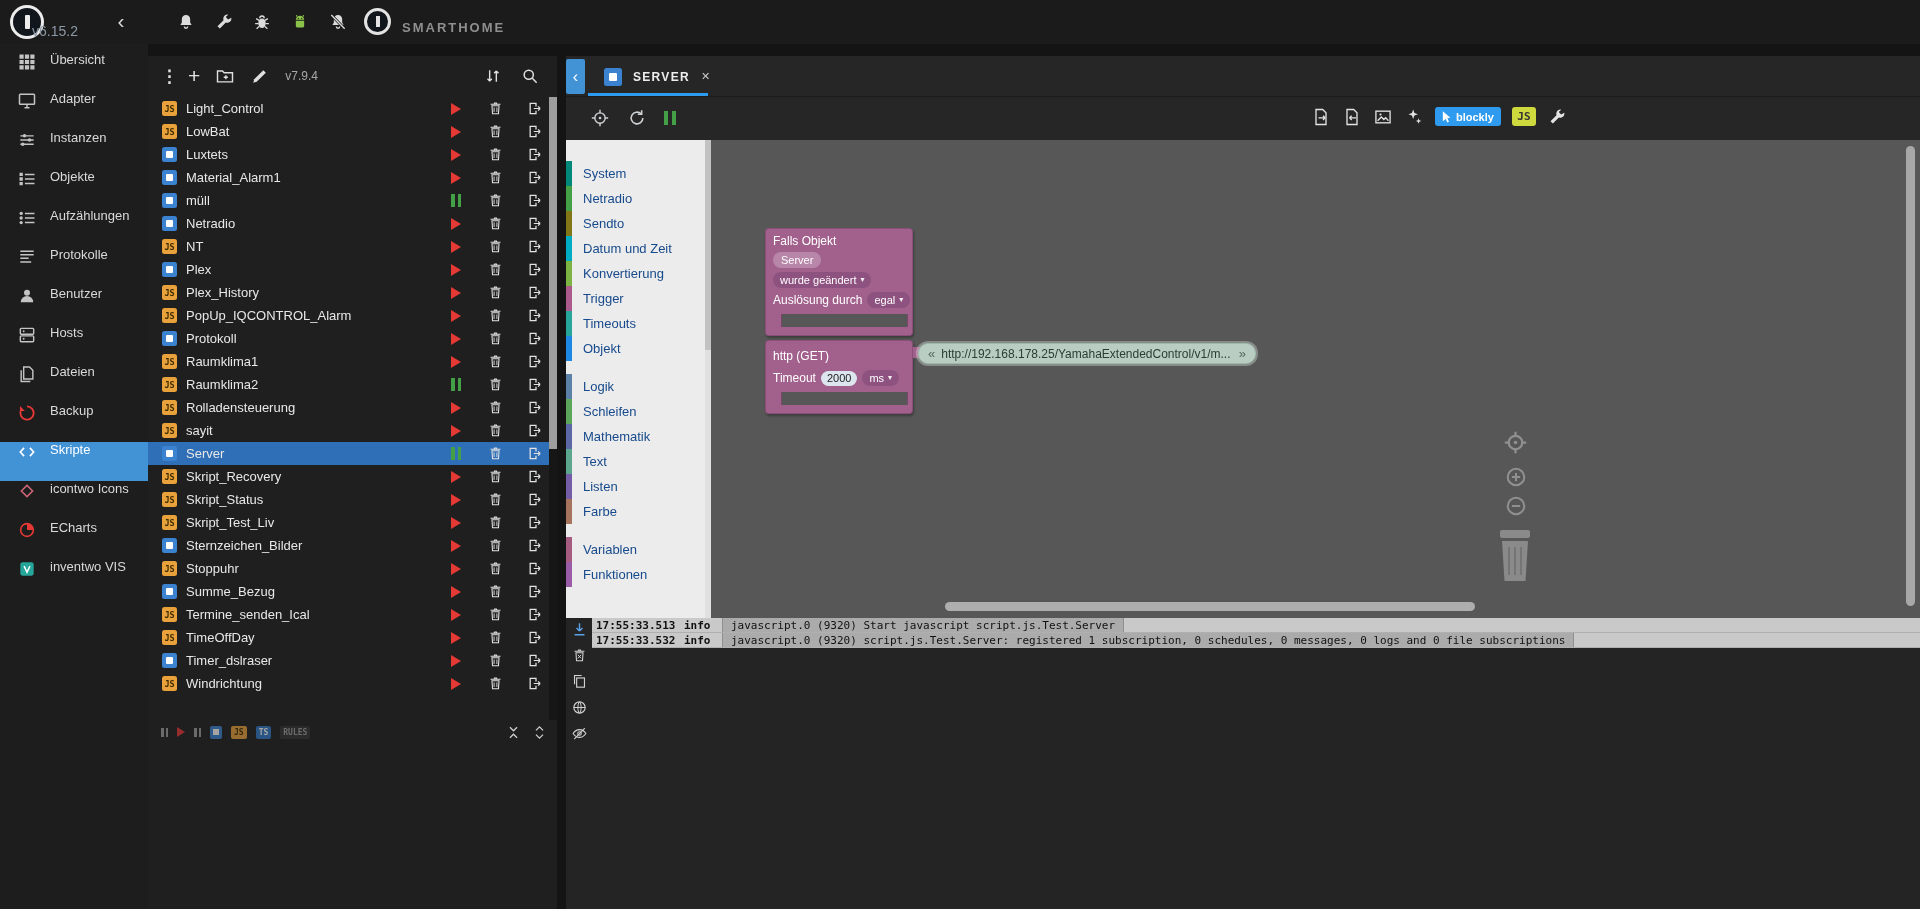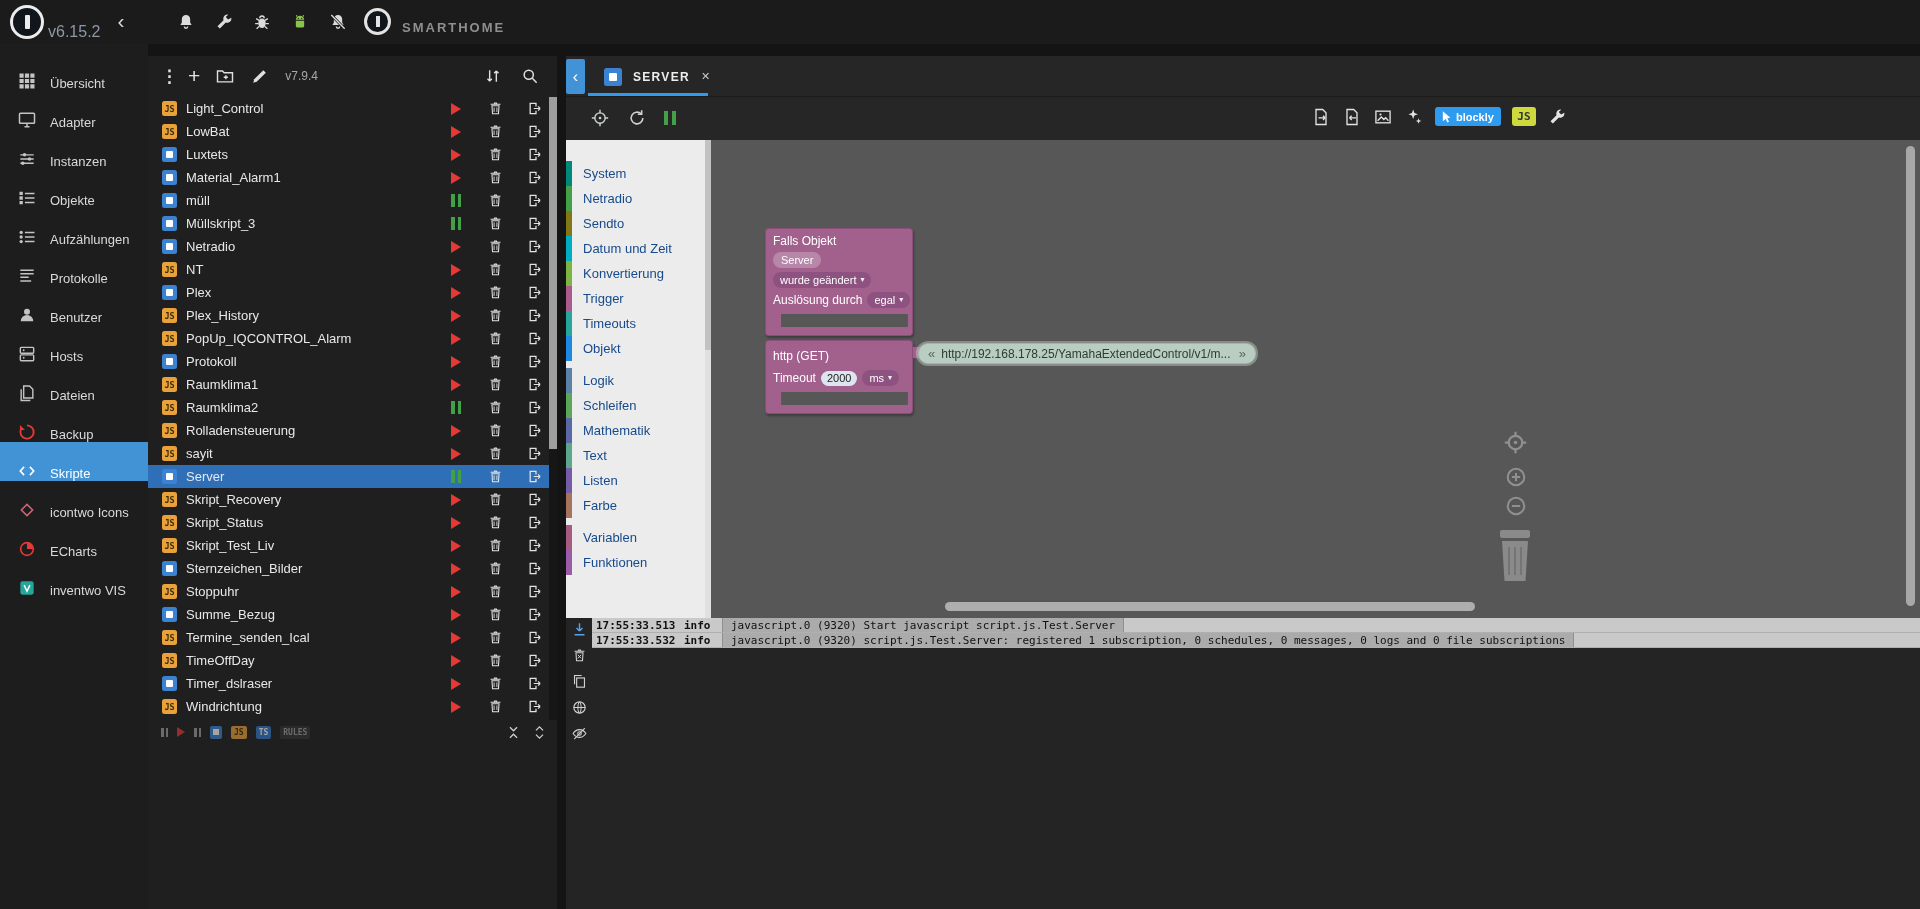--- a/index.html
+++ b/index.html
@@ -5,32 +5,32 @@
 *{margin:0;padding:0;box-sizing:border-box}
 html,body{width:1920px;height:909px;overflow:hidden;background:#141414;font-family:"Liberation Sans",sans-serif;color:#e0e0e0}
 svg{display:block}
 .ic{width:20px;height:20px}
 .ic-sm{width:17px;height:17px}
 
 
 .topbar{position:absolute;left:0;top:0;width:1920px;height:44px;background:#1b1b1b;z-index:40}
 .iob-logo{position:absolute;left:10px;top:5px;width:34px;height:34px;border-radius:50%;border:3px solid #ececec;background:#10161c;display:flex;align-items:center;justify-content:center}
 .iob-logo i{display:block;width:5px;height:14px;background:#ececec;border-radius:1px}
-.ver{position:absolute;left:48px;top:23px;font-size:16px;color:#8d98a5}
+.ver{position:absolute;left:32px;top:23px;font-size:14px;color:#8d98a5}
 .collapse-btn{position:absolute;left:108px;top:8px;width:26px;height:26px;color:#dcdcdc;font-size:21px;text-align:center;line-height:26px;cursor:pointer}
 .top-icons{position:absolute;left:176px;top:12px;display:flex;gap:18px;align-items:center;color:#dcdcdc}
 .top-icons .btn{cursor:pointer}
 .host-brand{position:absolute;left:364px;top:8px;display:flex;align-items:flex-end;gap:11px}
 .mini-logo{width:27px;height:27px;border-radius:50%;border:3px solid #e3e3e3;background:#10161c;display:flex;align-items:center;justify-content:center}
 .mini-logo i{display:block;width:4px;height:11px;background:#e3e3e3}
 .host-title{color:#8f8f8f;font-weight:bold;font-size:13px;letter-spacing:2px}
 
 
 .sidebar{position:absolute;left:0;top:44px;width:148px;bottom:0;background:#1d1d1d;padding-top:8px;z-index:20}
-.sitem{height:39px;display:flex;align-items:flex-end;gap:13px;padding-left:17px;color:#d9d9d9;font-size:13px;cursor:pointer;white-space:nowrap}
+.sitem{height:39px;display:flex;align-items:flex-start;gap:13px;padding-left:17px;color:#d9d9d9;font-size:13px;cursor:pointer;white-space:nowrap}
 .sitem.sel{background:#4292d6;color:#fff}
 .sic{width:20px;height:20px;flex:0 0 20px;color:#c4c4c4}
 .sitem.sel .sic{color:#fff}
 .sic.red{color:#e53935}
 
 
 .panel{position:absolute;left:148px;top:56px;width:409px;bottom:0;background:#1f1f1f;z-index:10}
 .ptoolbar{position:absolute;left:0;top:0;right:0;height:40px;display:flex;align-items:center;gap:15px;padding:0 13px;color:#e0e0e0}
 .ptoolbar .kebab{font-size:17px;font-weight:bold;width:12px;text-align:center;cursor:pointer}
 .ptoolbar .plus{font-size:21px;cursor:pointer;line-height:20px}
@@ -86,21 +86,21 @@
 .gpause i{display:block;width:4px;height:14px;background:#43a047}
 .etb-right{position:absolute;left:745px;top:10px;display:flex;gap:11px;align-items:flex-start;color:#e3e3e3}
 .etb-right .btn{cursor:pointer}
 .lang-pill{height:19px;background:#2f9bef;border-radius:3px;color:#fff;font-size:11px;font-weight:bold;display:flex;align-items:center;gap:4px;padding:0 7px;cursor:pointer}
 .js-pill{height:19px;min-width:24px;background:#cdd93c;border-radius:3px;color:#333;font-size:11px;font-weight:bold;display:flex;align-items:center;justify-content:center;padding:0 4px;cursor:pointer;font-family:"DejaVu Sans Mono",monospace}
 
 
 .workspace{position:absolute;left:0;top:84px;right:0;height:478px;background:#575757;overflow:hidden}
 .toolbox{position:absolute;left:0;top:0;bottom:0;width:145px;background:#ececec;padding-top:21px}
 .cat{height:25px;display:flex;align-items:center;padding-left:11px;border-left:6px solid var(--c,#888);color:#174a8c;font-size:13px;cursor:pointer;background:#ececec}
-.cat.gap{margin-top:7px}
+.cat.gap{margin-top:13px}
 .toolbox-scroll{position:absolute;right:0;top:0;bottom:0;width:6px;background:#e0e0e0}
 .toolbox-scroll i{position:absolute;left:0;top:0;width:6px;height:210px;background:#c2c2c2;display:block}
 
 .blk{position:absolute;width:148px;font-size:12px;color:#fff;filter:drop-shadow(1px 2px 1px rgba(0,0,0,.3))}
 .blk-body{background:#a2618d;border:1px solid #8a4f78;border-bottom:none;border-radius:4px 4px 0 0;padding:4px 7px 6px}
 .blk-row{display:flex;align-items:center;gap:5px;margin-top:4px;white-space:nowrap}
 .blk-row.first{margin-top:1px}
 .pill{background:#b886a8;border-radius:9px;padding:1px 8px;font-size:11px;line-height:14px;cursor:text}
 .dd-pill{background:#8e5280;border-radius:9px;padding:1px 7px;font-size:11px;line-height:14px;display:flex;gap:4px;align-items:center;cursor:pointer}
 .dd-arrow{font-size:8px;opacity:.9}
@@ -439,47 +439,20 @@
             <path d="M11 12h9M20 12l-3-3M20 12l-3 3" fill="none" stroke="currentColor" stroke-width="1.6"></path>
           </svg>
         </span>
       </div>
       <div class="srow blockly running">
 
         <span class="badge badge-bk">
           <i></i>
         </span>
         <span class="sname">müll</span>
-
-        <span class="act pause">
-          <span class="pausebars">
-            <i></i>
-            <i></i>
-          </span>
-        </span>
-        <span class="act">
-          <svg class="ic-sm" viewBox="0 0 24 24">
-            <path d="M7 8h10l-.8 11.5H7.8L7 8z" fill="none" stroke="currentColor" stroke-width="1.5"></path>
-            <path d="M5 6h14M10 6l.7-1.8h2.6L14 6" fill="none" stroke="currentColor" stroke-width="1.5"></path>
-            <path d="M10 10.5v6.5M14 10.5v6.5" stroke="currentColor" stroke-width="1.3"></path>
-          </svg>
-        </span>
-        <span class="act">
-          <svg class="ic-sm" viewBox="0 0 24 24">
-            <path d="M5 4h10v5h-1.8V5.8H6.8v12.4h6.4V15H15v5H5z" fill="currentColor"></path>
-            <path d="M11 12h9M20 12l-3-3M20 12l-3 3" fill="none" stroke="currentColor" stroke-width="1.6"></path>
-          </svg>
-        </span>
-      </div>
-      <div class="srow blockly running">
-
-        <span class="badge badge-bk">
-          <i></i>
-        </span>
-        <span class="sname">Müllskript_3</span>
 
         <span class="act pause">
           <span class="pausebars">
             <i></i>
             <i></i>
           </span>
         </span>
         <span class="act">
           <svg class="ic-sm" viewBox="0 0 24 24">
             <path d="M7 8h10l-.8 11.5H7.8L7 8z" fill="none" stroke="currentColor" stroke-width="1.5"></path>

